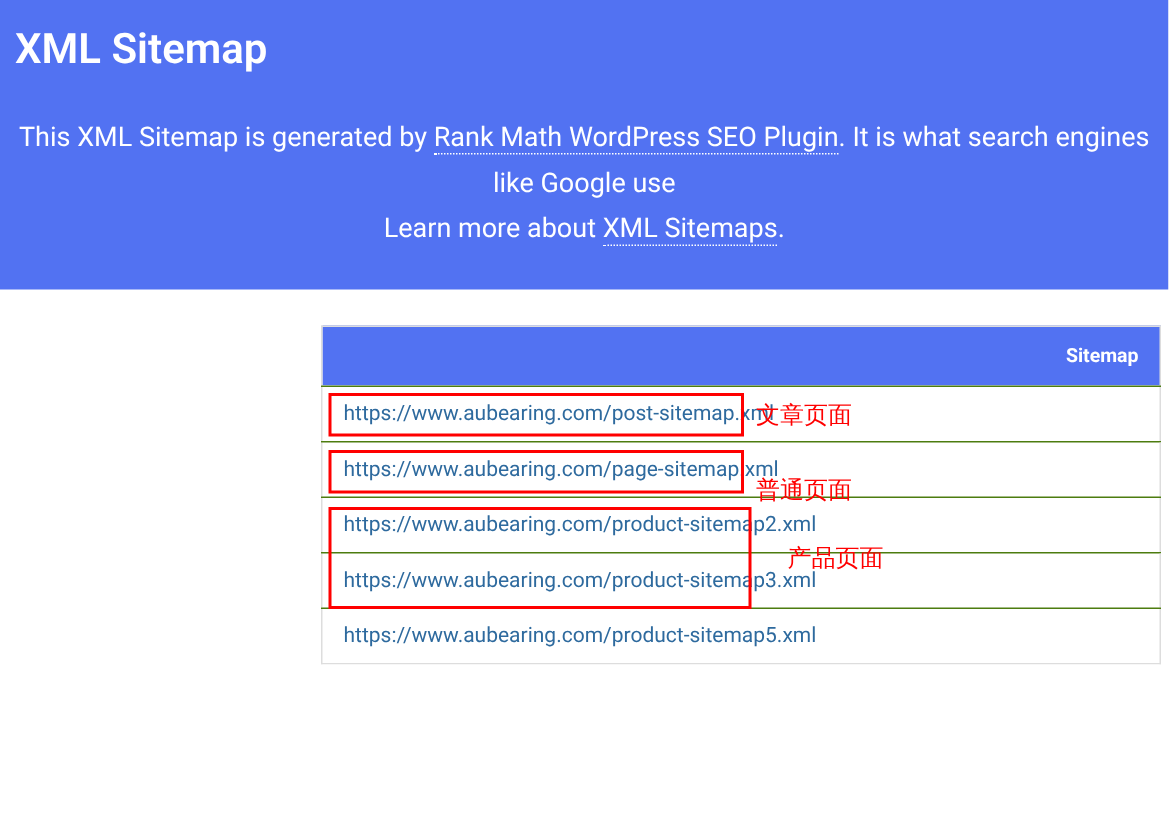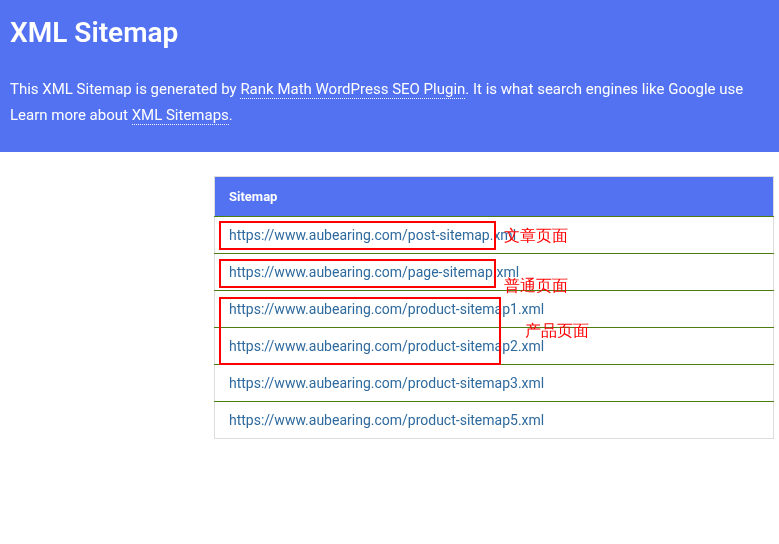--- a/index.html
+++ b/index.html
@@ -14,22 +14,23 @@
     background: #5272f2;
     color: #fff;
     padding: 16px 10px 24px 10px;
   }
   .header h1 {
     font-size: 28px;
     font-weight: 600;
     margin-bottom: 28px;
   }
   .header p {
-    font-size: 15px;
+    font-size: 18px;
     line-height: 1.7;
+    text-align: center;
   }
   .header a {
     color: #fff;
     text-decoration: none;
     border-bottom: 1px dotted #fff;
   }
   .content {
     padding: 24px 0 0 214px;
   }
   .intro {
@@ -42,21 +43,21 @@
     position: relative;
   }
   table {
     border-collapse: collapse;
     width: 560px;
     border: 1px solid #ddd;
   }
   th {
     background: #5272f2;
     color: #fff;
-    text-align: left;
+    text-align: right;
     font-size: 13px;
     font-weight: 700;
     padding: 12px 14px;
   }
   td {
     padding: 10px 14px;
     border-top: 1px solid #4d7c0f;
     font-size: 14px;
     background: #fff;
   }
@@ -101,23 +102,20 @@
         </tr>
       </thead>
       <tbody>
         <tr>
             <td><a href="#">https://www.aubearing.com/post-sitemap.xml</a></td>
           </tr>
         <tr>
             <td><a href="#">https://www.aubearing.com/page-sitemap.xml</a></td>
           </tr>
         <tr>
-            <td><a href="#">https://www.aubearing.com/product-sitemap1.xml</a></td>
-          </tr>
-        <tr>
             <td><a href="#">https://www.aubearing.com/product-sitemap2.xml</a></td>
           </tr>
         <tr>
             <td><a href="#">https://www.aubearing.com/product-sitemap3.xml</a></td>
           </tr>
         <tr>
             <td><a href="#">https://www.aubearing.com/product-sitemap5.xml</a></td>
           </tr>
       </tbody>
     </table>

